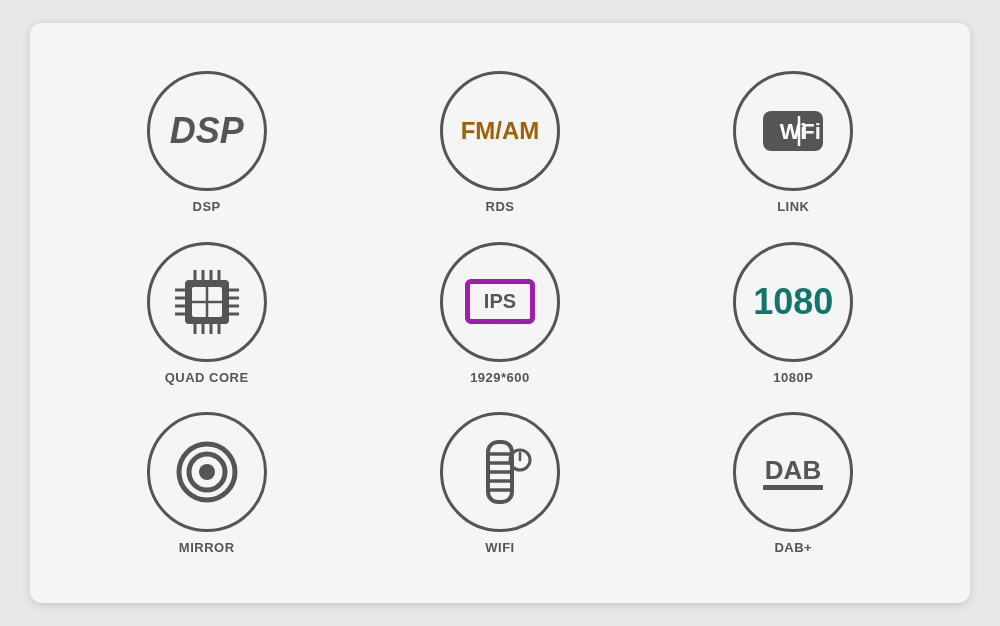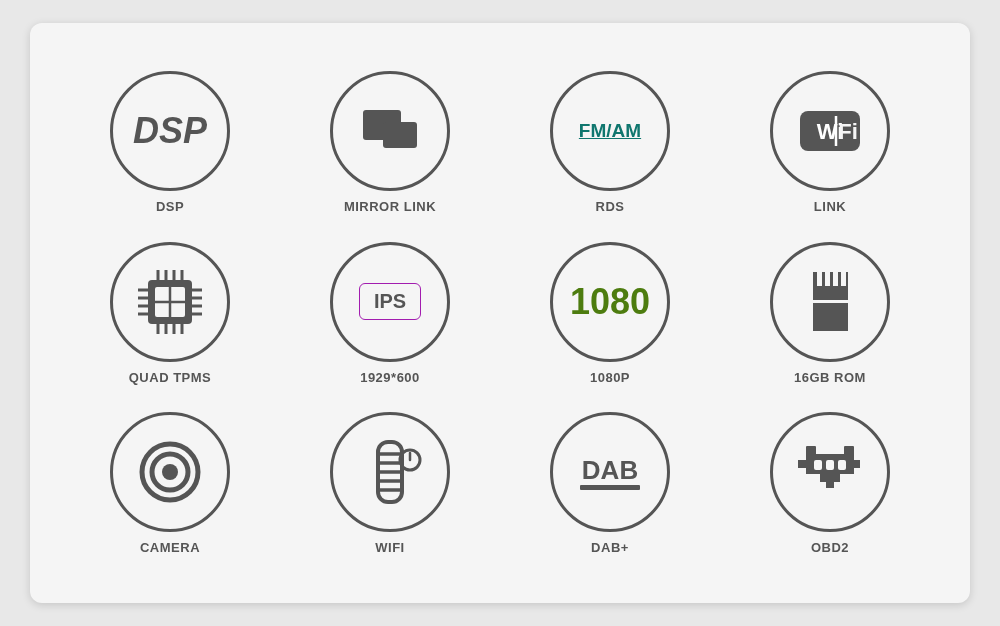--- a/index.html
+++ b/index.html
@@ -55,37 +55,36 @@
     svg {
       fill: #555;
     }
     .dsp-text {
       font-size: 36px;
       font-weight: 900;
       color: #555;
       font-style: italic;
     }
     .fm-text {
-      font-size: 19px;
+      font-size: 24px;
       font-weight: 800;
-      color: #0f766e;
-      text-decoration: underline;
+      color: #a16207;
     }
     .ips-box {
-      border: 1px solid #a21caf;
+      border: 5px solid #a21caf;
       border-radius: 6px;
       padding: 6px 14px;
       font-size: 20px;
       font-weight: 800;
       color: #555;
     }
     .res-text {
       font-size: 36px;
       font-weight: 900;
-      color: #4d7c0f;
+      color: #0f766e;
     }
     .dab-box {
       display: flex;
       flex-direction: column;
       align-items: center;
     }
   </style>
 </head>
 <body>
 
@@ -93,30 +92,20 @@
 
   <div class="row">
 
     <div class="icon-item">
       <div class="circle">
         <span class="dsp-text">DSP</span>
       </div>
       <span class="label">DSP</span>
     </div>
 
-    <div class="icon-item">
-      <div class="circle">
-        <svg width="70" height="70" viewBox="0 0 70 70">
-
-          <rect x="8" y="14" width="38" height="30" rx="3" ry="3"></rect>
-          <rect x="28" y="26" width="34" height="26" rx="3" ry="3"></rect>
-        </svg>
-      </div>
-      <span class="label">MIRROR LINK</span>
-    </div>
 
     <div class="icon-item">
       <div class="circle">
         <span class="fm-text">FM/AM</span>
       </div>
       <span class="label">RDS</span>
     </div>
 
     <div class="icon-item">
       <div class="circle">
@@ -160,69 +149,52 @@
           <line x1="36" y1="8" x2="36" y2="18" stroke="#555" stroke-width="3"></line>
           <line x1="44" y1="8" x2="44" y2="18" stroke="#555" stroke-width="3"></line>
           <line x1="52" y1="8" x2="52" y2="18" stroke="#555" stroke-width="3"></line>
 
           <line x1="28" y1="62" x2="28" y2="72" stroke="#555" stroke-width="3"></line>
           <line x1="36" y1="62" x2="36" y2="72" stroke="#555" stroke-width="3"></line>
           <line x1="44" y1="62" x2="44" y2="72" stroke="#555" stroke-width="3"></line>
           <line x1="52" y1="62" x2="52" y2="72" stroke="#555" stroke-width="3"></line>
         </svg>
       </div>
-      <span class="label">QUAD TPMS</span>
+      <span class="label">QUAD CORE</span>
     </div>
 
     <div class="icon-item">
       <div class="circle">
         <div class="ips-box">IPS</div>
       </div>
       <span class="label">1929*600</span>
     </div>
 
     <div class="icon-item">
       <div class="circle">
         <span class="res-text">1080</span>
       </div>
       <span class="label">1080P</span>
     </div>
 
-    <div class="icon-item">
-      <div class="circle">
-        <svg width="75" height="75" viewBox="0 0 75 75">
-
-          <path d="M20 8 L55 8 L55 67 L20 67 Z" fill="#555" rx="3"></path>
-
-          <rect x="20" y="8" width="35" height="22" rx="1" fill="#555"></rect>
-          <rect x="24" y="8" width="5" height="14" fill="#f5f5f5"></rect>
-          <rect x="32" y="8" width="5" height="14" fill="#f5f5f5"></rect>
-          <rect x="40" y="8" width="5" height="14" fill="#f5f5f5"></rect>
-          <rect x="48" y="8" width="5" height="14" fill="#f5f5f5"></rect>
-
-          <rect x="20" y="36" width="35" height="3" fill="#f5f5f5"></rect>
-        </svg>
-      </div>
-      <span class="label">16GB ROM</span>
-    </div>
 
   </div>
 
   <div class="row">
 
     <div class="icon-item">
       <div class="circle">
         <svg width="80" height="80" viewBox="0 0 80 80">
 
           <circle cx="40" cy="40" r="28" fill="none" stroke="#555" stroke-width="5"></circle>
           <circle cx="40" cy="40" r="18" fill="none" stroke="#555" stroke-width="5"></circle>
           <circle cx="40" cy="40" r="8" fill="#555"></circle>
         </svg>
       </div>
-      <span class="label">CAMERA</span>
+      <span class="label">MIRROR</span>
     </div>
 
     <div class="icon-item">
       <div class="circle">
         <svg width="80" height="80" viewBox="0 0 80 80">
 
           <rect x="28" y="10" width="24" height="60" rx="10" fill="none" stroke="#555" stroke-width="4"></rect>
 
           <line x1="28" y1="22" x2="52" y2="22" stroke="#555" stroke-width="3.5"></line>
           <line x1="28" y1="31" x2="52" y2="31" stroke="#555" stroke-width="3.5"></line>
@@ -243,30 +215,15 @@
           <svg width="70" height="50" viewBox="0 0 70 50">
 
             <text x="35" y="32" text-anchor="middle" font-size="26" font-weight="900" fill="#555" font-family="Arial">DAB</text>
             <rect x="5" y="38" width="60" height="5" rx="1" fill="#555"></rect>
           </svg>
         </div>
       </div>
       <span class="label">DAB+</span>
     </div>
 
-    <div class="icon-item">
-      <div class="circle">
-        <svg width="80" height="80" viewBox="0 0 80 80">
-
-          <path d="M8 28 L8 36 L16 36 L16 28 Z" fill="#555"></path>
-          <path d="M16 22 L16 42 L30 42 L30 50 L36 50 L36 56 L44 56 L44 50 L50 50 L50 42 L64 42 L64 36 L70 36 L70 28 L64 28 L64 22 Z" fill="#555"></path>
-          <rect x="24" y="28" width="8" height="10" rx="2" fill="#f5f5f5"></rect>
-          <rect x="36" y="28" width="8" height="10" rx="2" fill="#f5f5f5"></rect>
-          <rect x="48" y="28" width="8" height="10" rx="2" fill="#f5f5f5"></rect>
-          <rect x="16" y="14" width="10" height="10" rx="1" fill="#555"></rect>
-          <rect x="54" y="14" width="10" height="10" rx="1" fill="#555"></rect>
-        </svg>
-      </div>
-      <span class="label">OBD2</span>
-    </div>
 
   </div>
 </div>
 
 </body></html>

